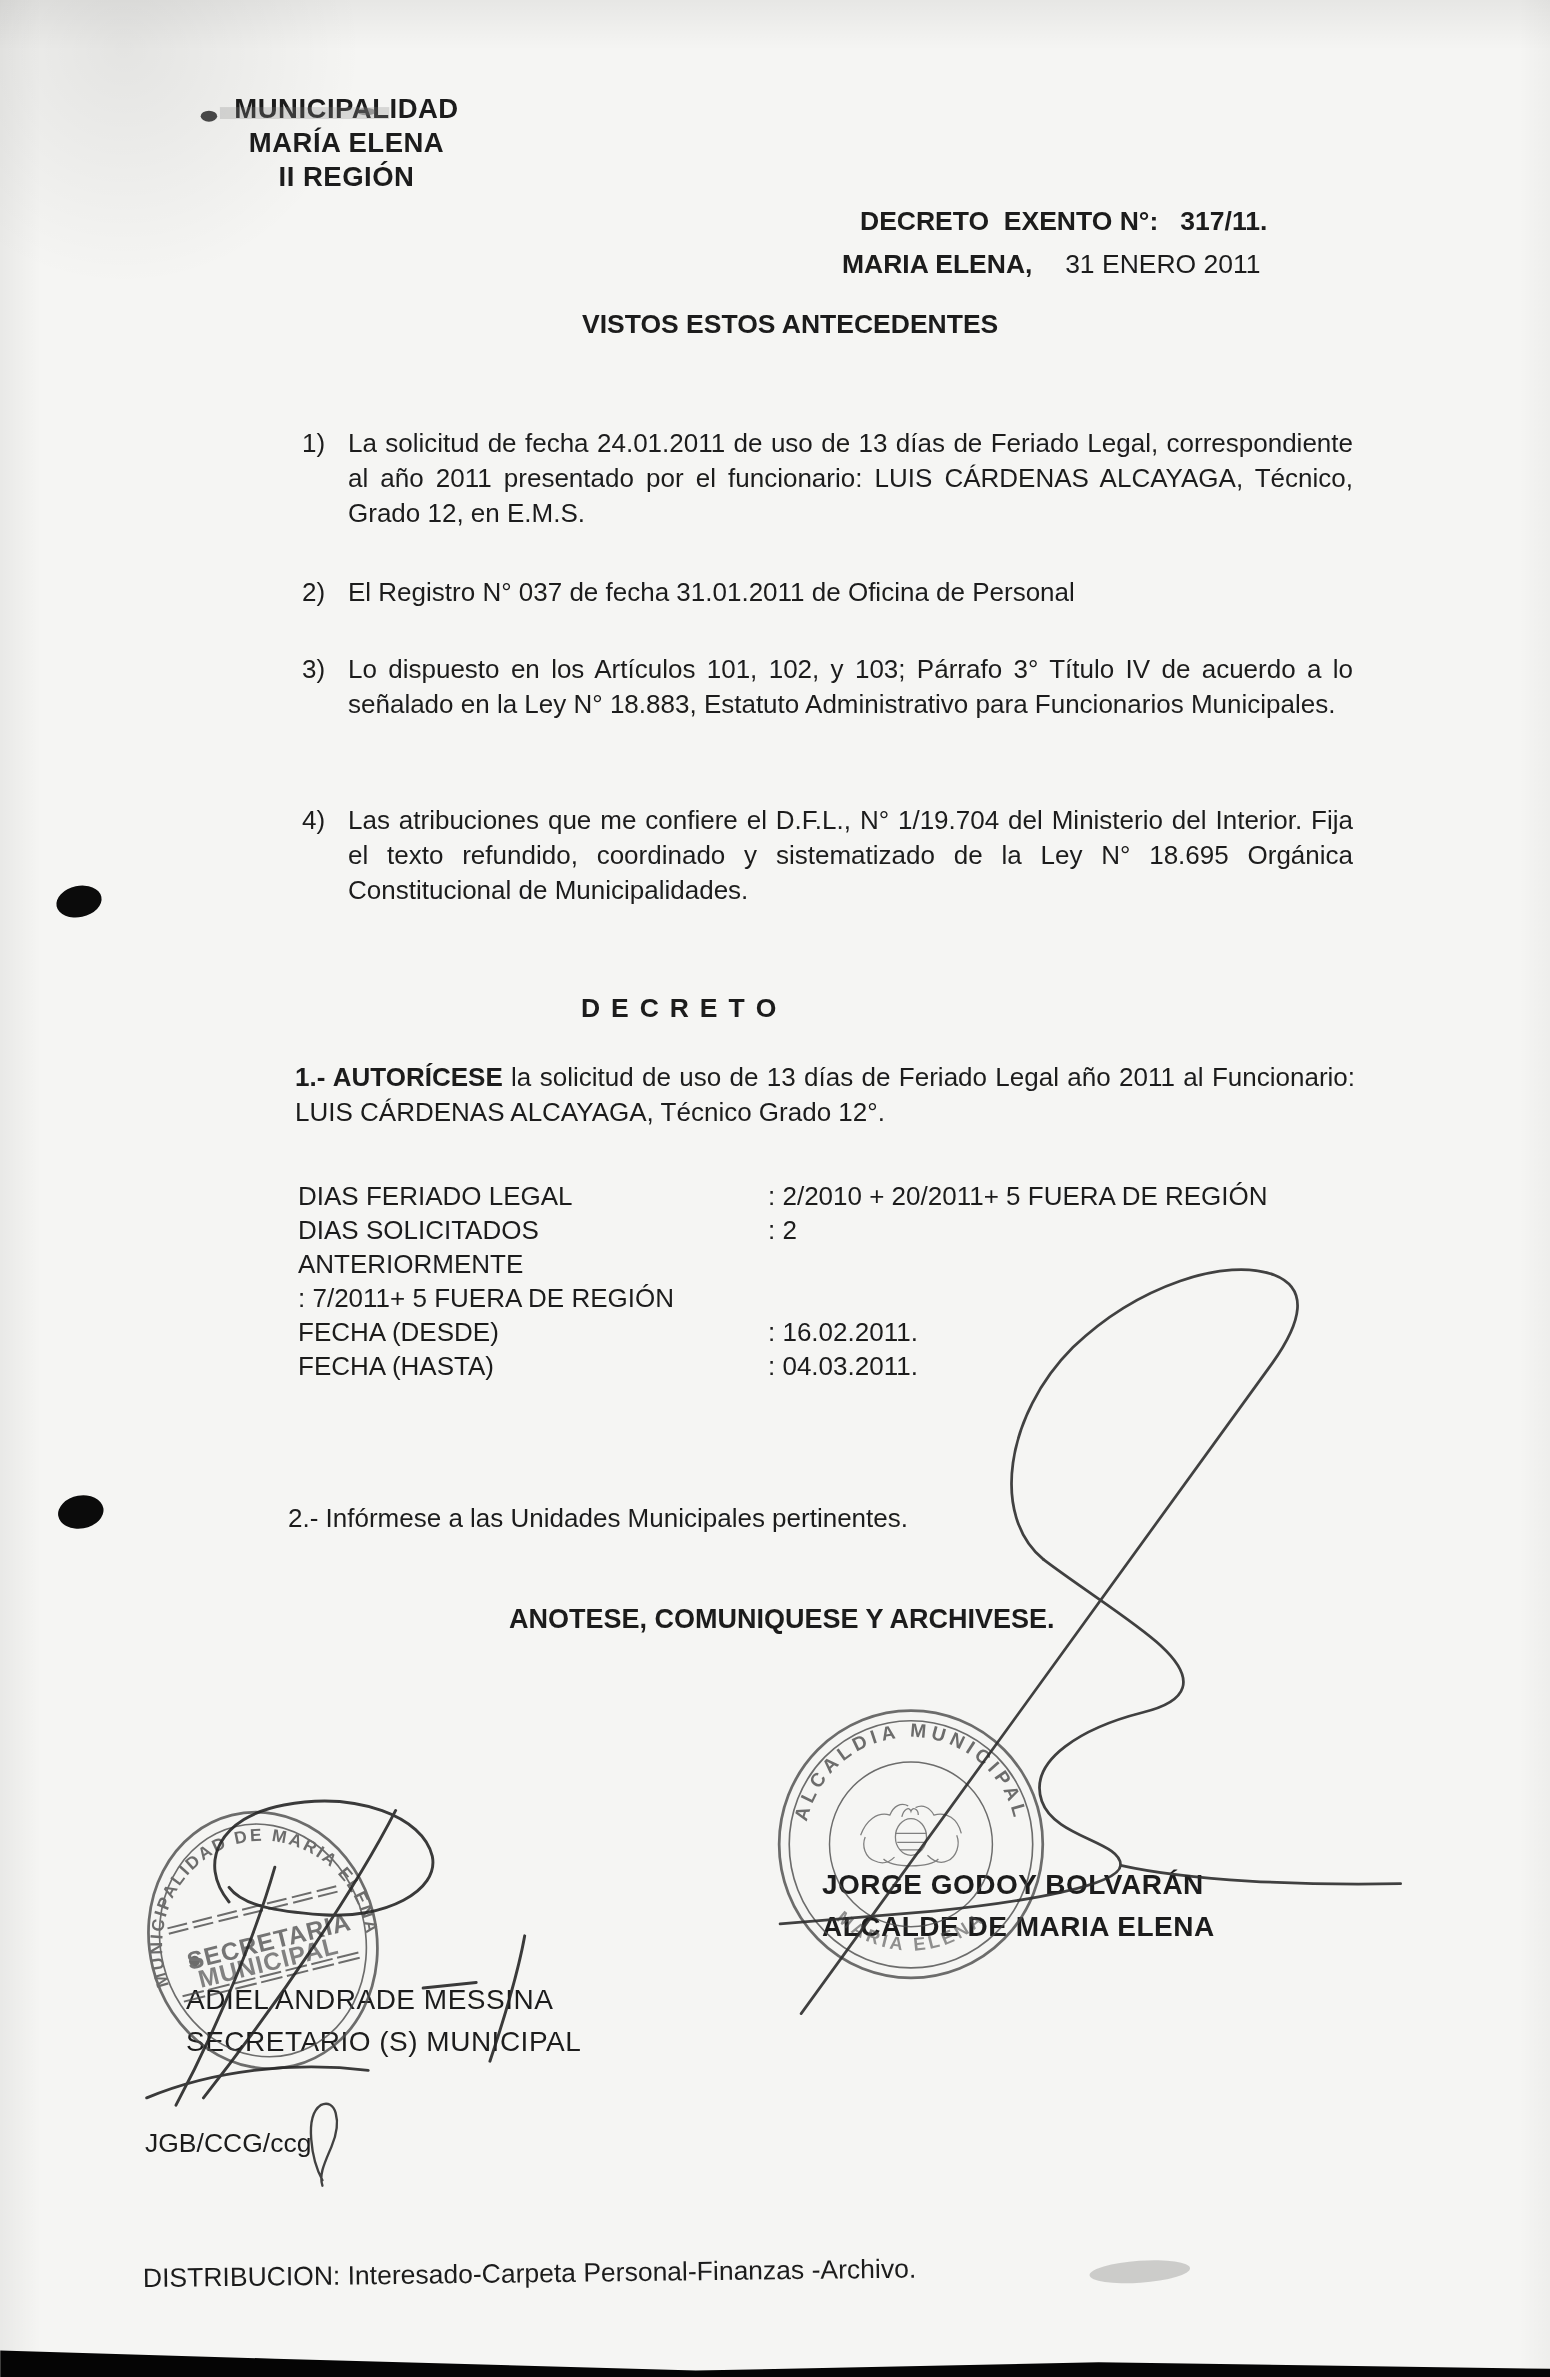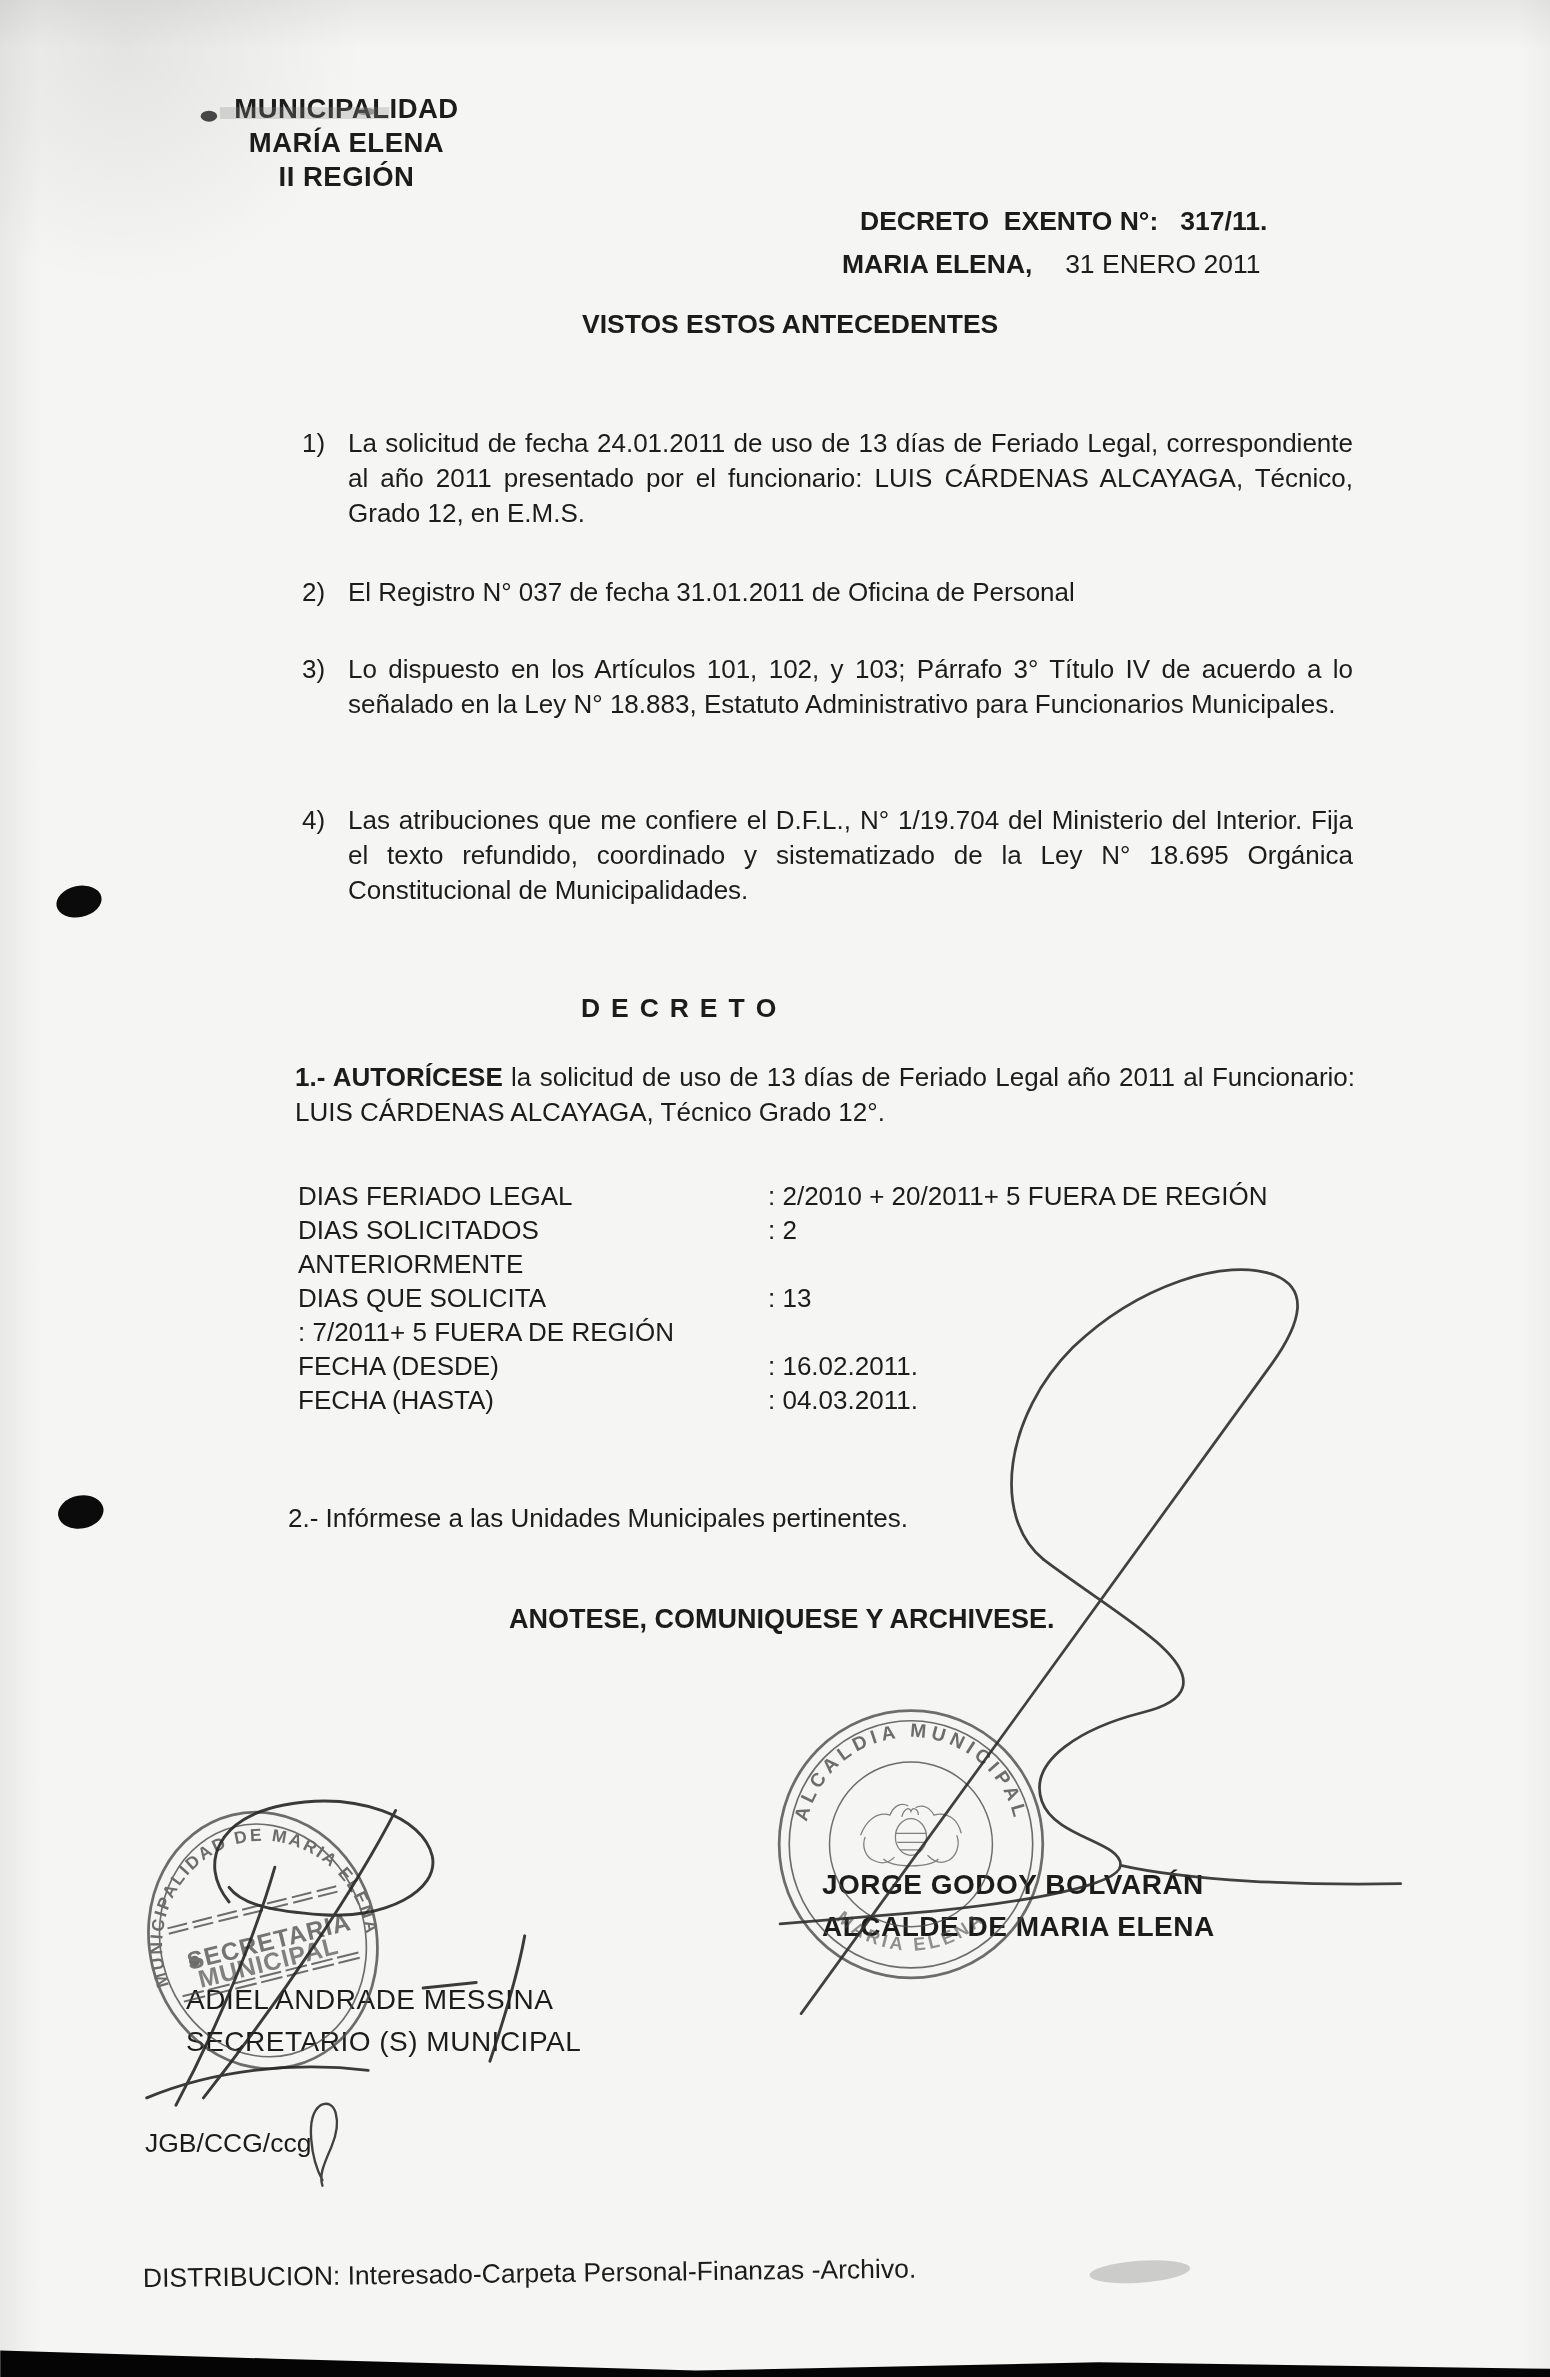--- a/index.html
+++ b/index.html
@@ -95,24 +95,20 @@
   <div class="abs txt vtable">
     <div class="vrow">
         <span class="lbl">DIAS FERIADO LEGAL</span>
         <span class="val">: 2/2010 + 20/2011+ 5 FUERA DE REGIÓN</span>
       </div>
     <div class="vrow">
         <span class="lbl">DIAS SOLICITADOS ANTERIORMENTE</span>
         <span class="val">: 2</span>
       </div>
     <div class="vrow">
-        <span class="lbl">DIAS QUE SOLICITA</span>
-        <span class="val">: 13</span>
-      </div>
-    <div class="vrow">
         <span class="val">: 7/2011+ 5 FUERA DE REGIÓN</span>
       </div>
     <div class="vrow">
         <span class="lbl">FECHA (DESDE)</span>
         <span class="val">: 16.02.2011.</span>
       </div>
     <div class="vrow">
         <span class="lbl">FECHA (HASTA)</span>
         <span class="val">: 04.03.2011.</span>
       </div>

